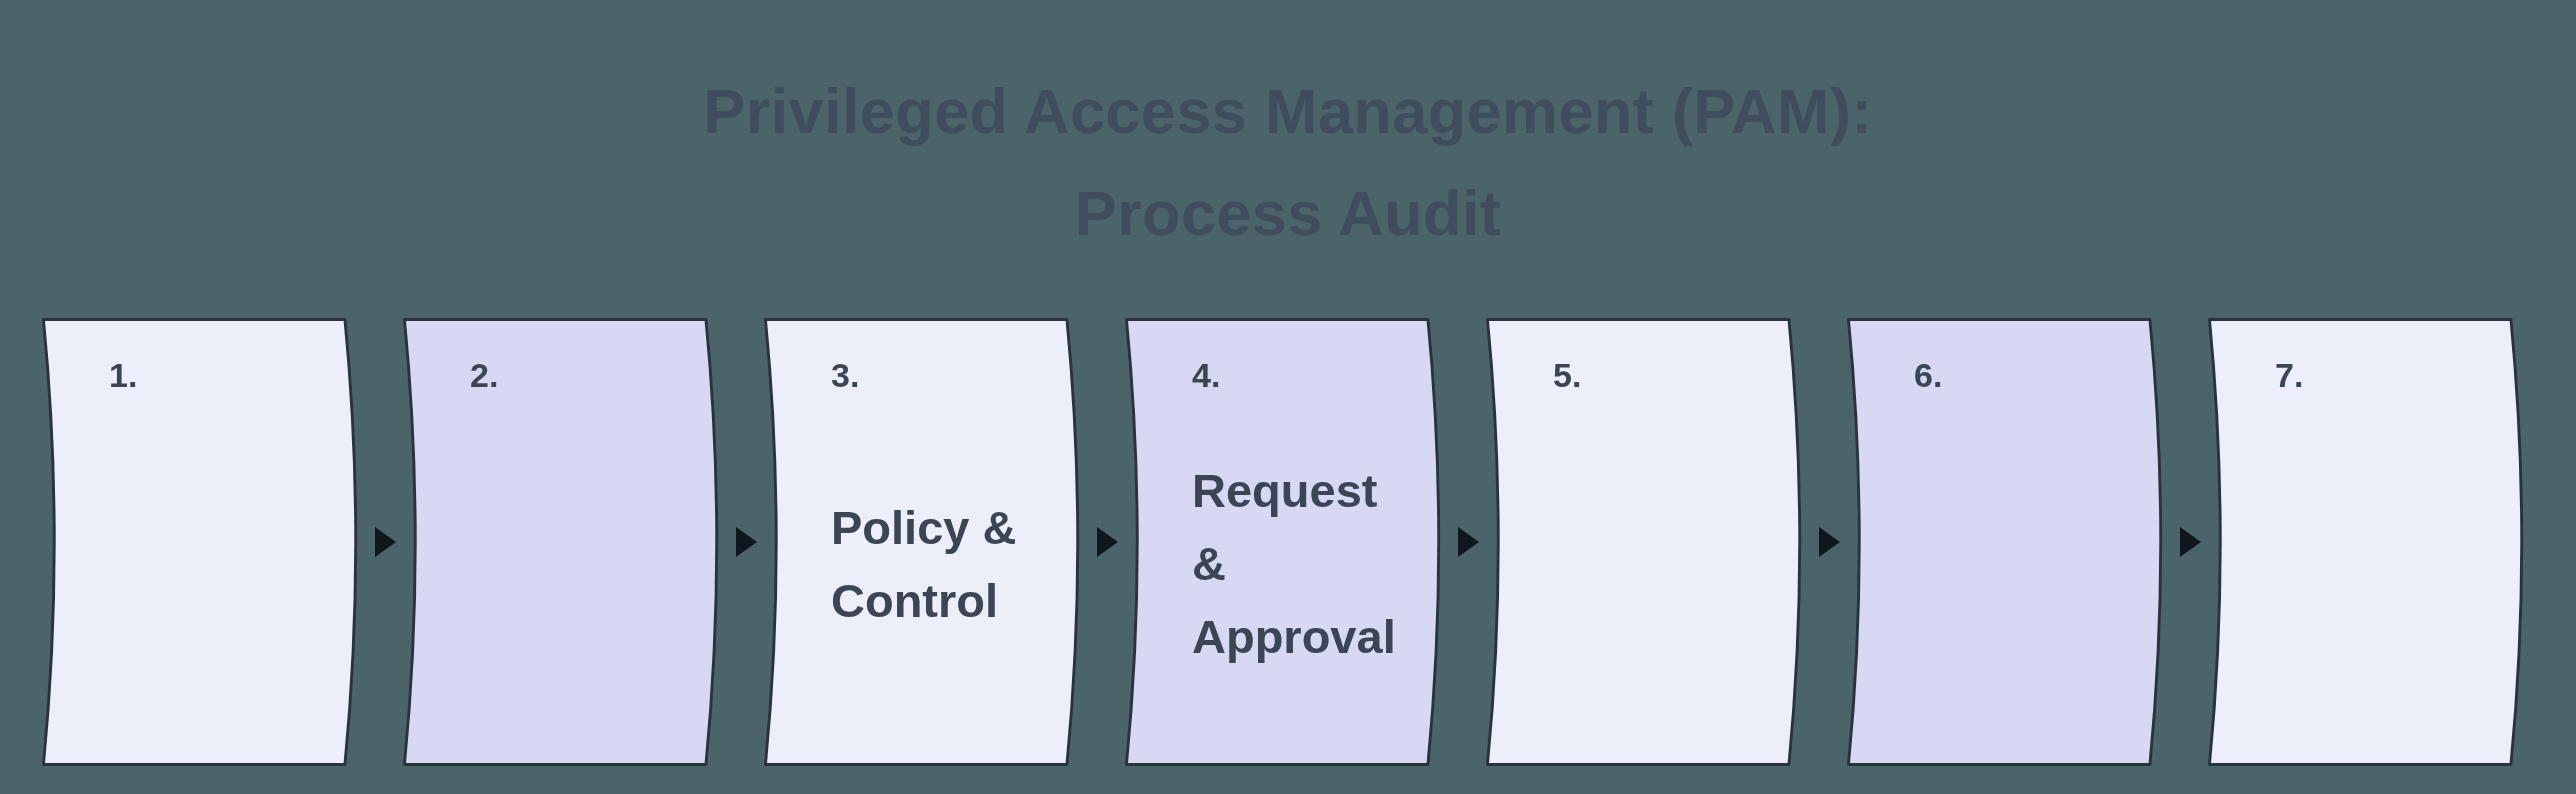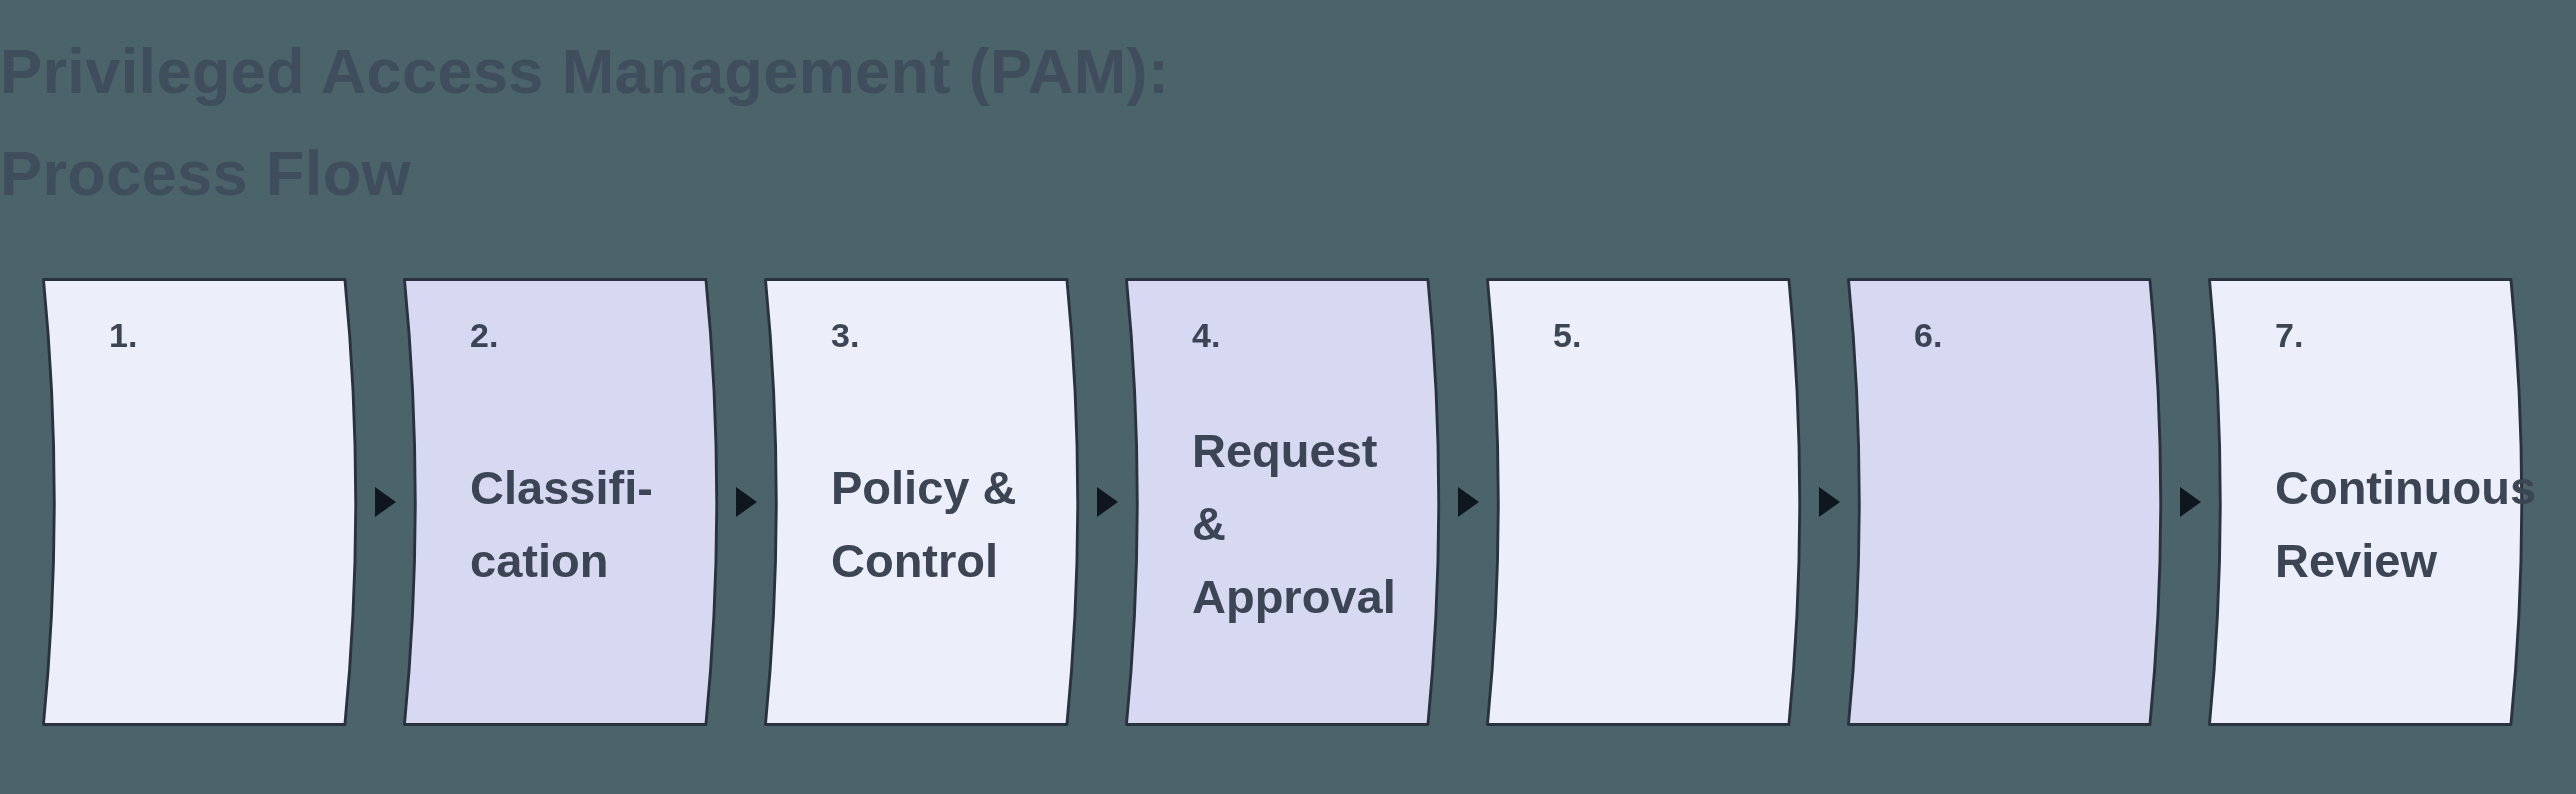--- a/index.html
+++ b/index.html
@@ -8,21 +8,22 @@
   }
   body {
     width: 2576px;
     height: 795px;
     overflow: hidden;
     background: var(--background, #4a646a);
     font-family: "Liberation Sans", sans-serif;
     -webkit-font-smoothing: antialiased;
   }
   .title {
-    padding-top: 20px;
+    padding-top: 60px;
+    text-align: center;
     font-size: 63px;
     font-weight: 700;
     line-height: 1.62;
     color: var(--title-text, #3f4d5d);
     letter-spacing: 0.4px;
   }
   .flow {
     display: flex;
     align-items: stretch;
     padding: 0 42px;
@@ -87,45 +88,41 @@
     border-top: 15.4px solid transparent;
     border-bottom: 15.4px solid transparent;
     border-left: 21px solid var(--arrow, #10161d);
   }
 </style>
 </head>
 <body>
 
 <div class="title">
   <div>Privileged Access Management (PAM):</div>
-  <div>Process Flow</div>
+  <div>Process Audit</div>
 </div>
 
 <div class="flow">
     <div class="card light">
       <svg class="card-bg" viewBox="0 0 452 612" preserveAspectRatio="none">
         <path d="M2,2 L420,2 Q450,306 420,610 L2,610 Q32,306 2,2 Z"></path>
       </svg>
       <div class="card-content">
         <div class="step-number">1.</div>
       </div>
     </div>
     <div class="arrow">
       <div class="arrow-tri"></div>
     </div>
     <div class="card purple">
       <svg class="card-bg" viewBox="0 0 452 612" preserveAspectRatio="none">
         <path d="M2,2 L420,2 Q450,306 420,610 L2,610 Q32,306 2,2 Z"></path>
       </svg>
       <div class="card-content">
         <div class="step-number">2.</div>
-        <div class="label-wrap">
-          <div class="step-label">Classifi-
-cation</div>
-        </div>
       </div>
     </div>
     <div class="arrow">
       <div class="arrow-tri"></div>
     </div>
     <div class="card light">
       <svg class="card-bg" viewBox="0 0 452 612" preserveAspectRatio="none">
         <path d="M2,2 L420,2 Q450,306 420,610 L2,610 Q32,306 2,2 Z"></path>
       </svg>
       <div class="card-content">
@@ -175,20 +172,16 @@
     </div>
     <div class="arrow">
       <div class="arrow-tri"></div>
     </div>
     <div class="card light">
       <svg class="card-bg" viewBox="0 0 452 612" preserveAspectRatio="none">
         <path d="M2,2 L420,2 Q450,306 420,610 L2,610 Q32,306 2,2 Z"></path>
       </svg>
       <div class="card-content">
         <div class="step-number">7.</div>
-        <div class="label-wrap">
-          <div class="step-label">Continuous
-Review</div>
-        </div>
       </div>
     </div>
   </div>
 
 
 </body></html>

